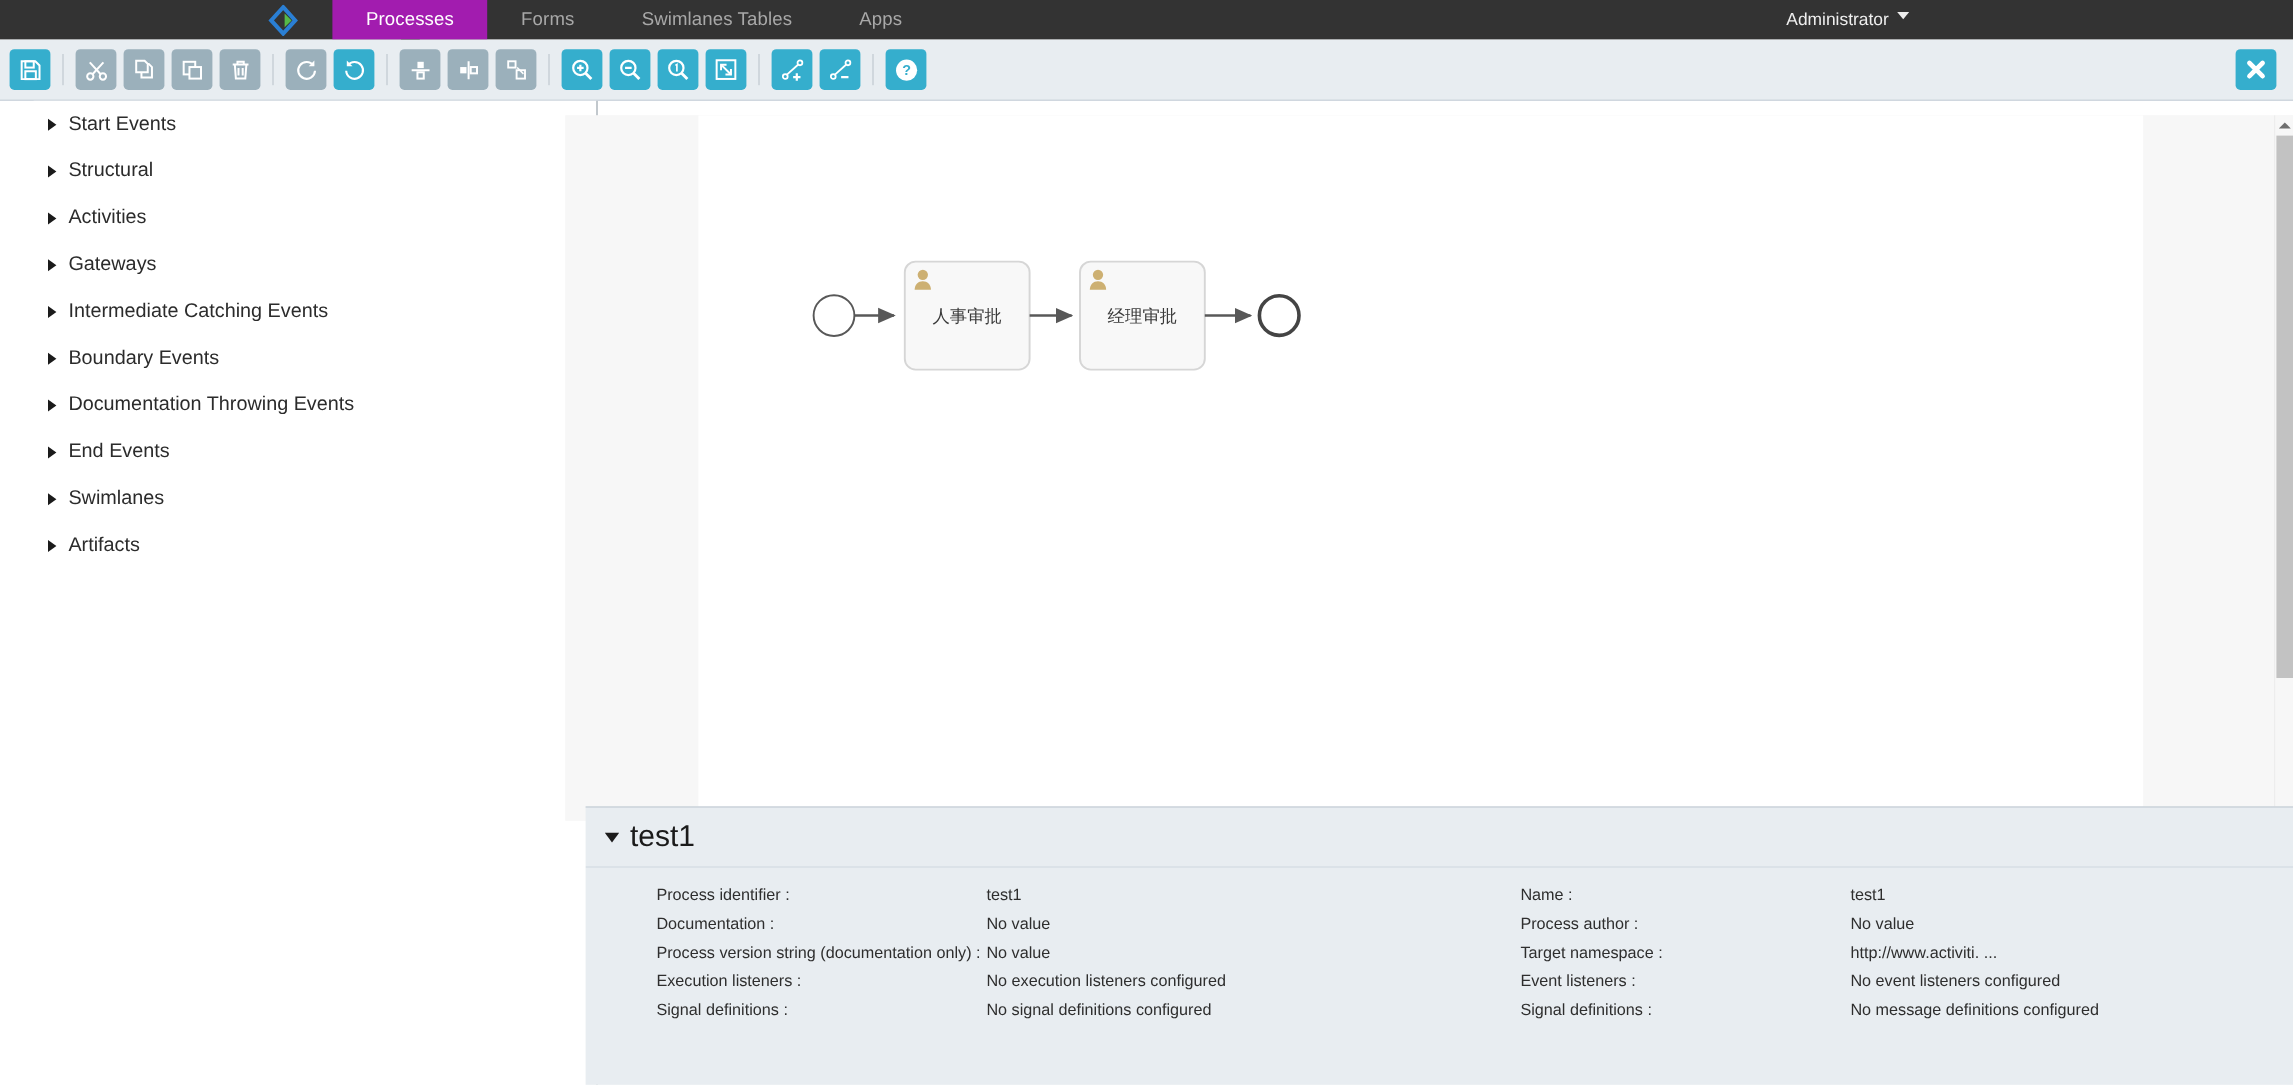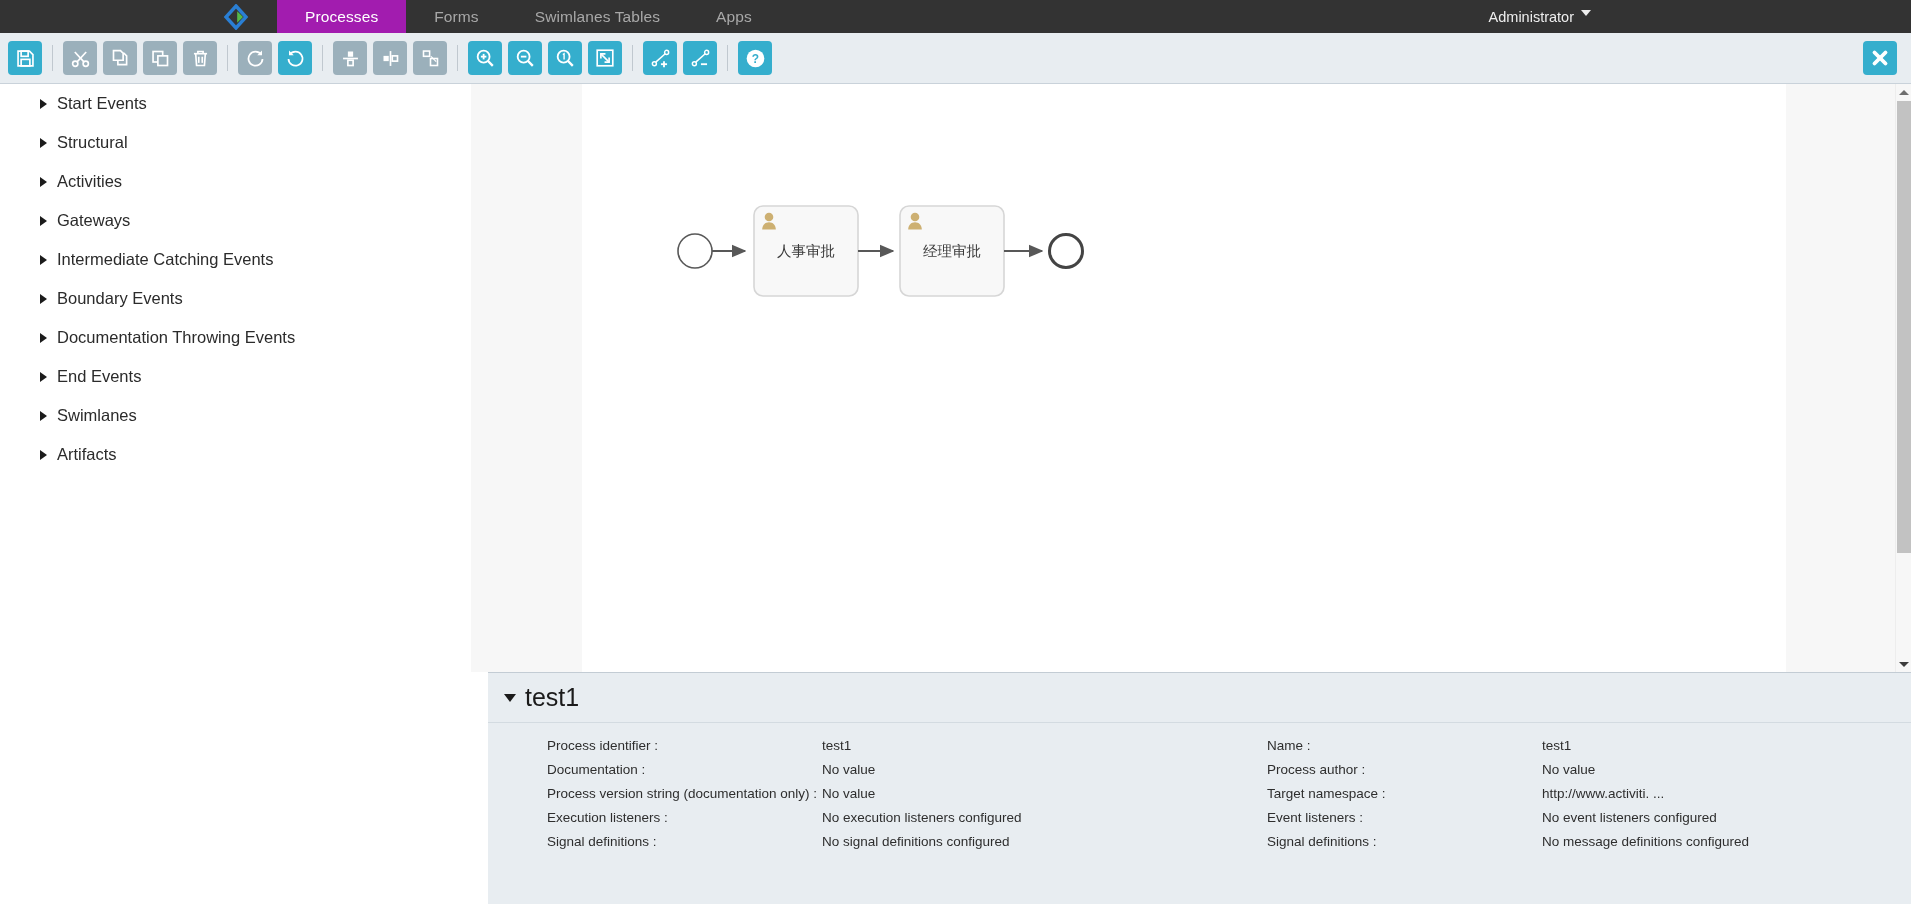--- a/index.html
+++ b/index.html
@@ -118,21 +118,21 @@
     width: 0; height: 0;
     border-top: 5px solid transparent;
     border-bottom: 5px solid transparent;
     border-left: 7px solid #1b1b1b;
     margin-right: 10px;
     flex: none;
   }
 
   
   #canvas-outer {
-    position: absolute; left: 471px; top: 84px;
+    position: absolute; left: 471px; top: 96px;
     width: 1440px; height: 588px;
     background: #f7f7f7;
     overflow: hidden;
     padding-left: 25px;
   }
   #canvas-sheet {
     position: absolute; left: 111px; top: 0;
     width: 1204px; height: 588px;
     background: #ffffff;
   }

